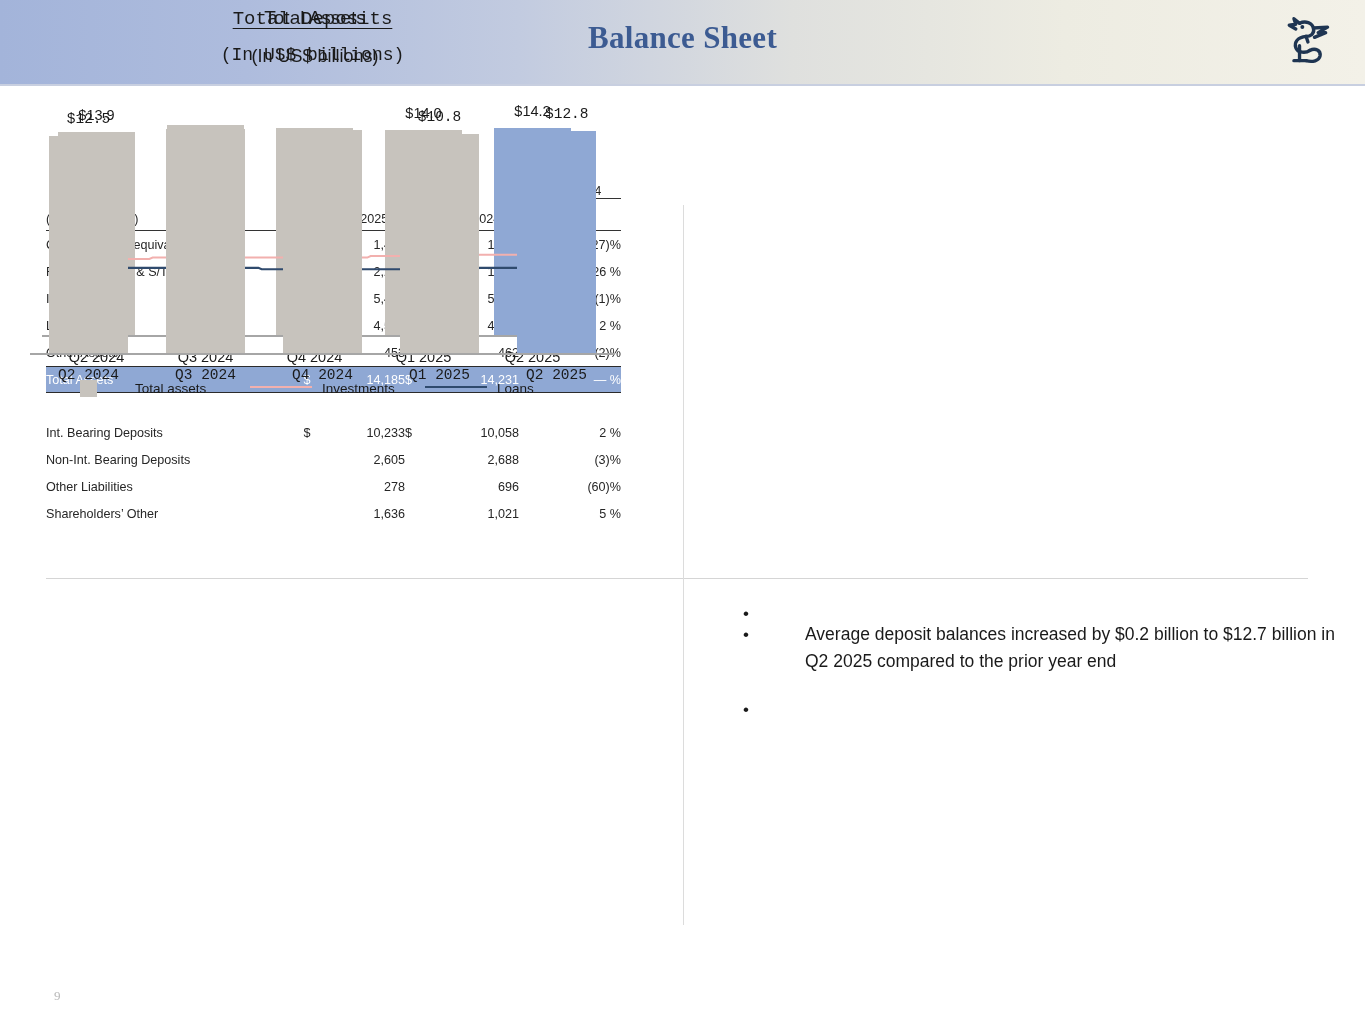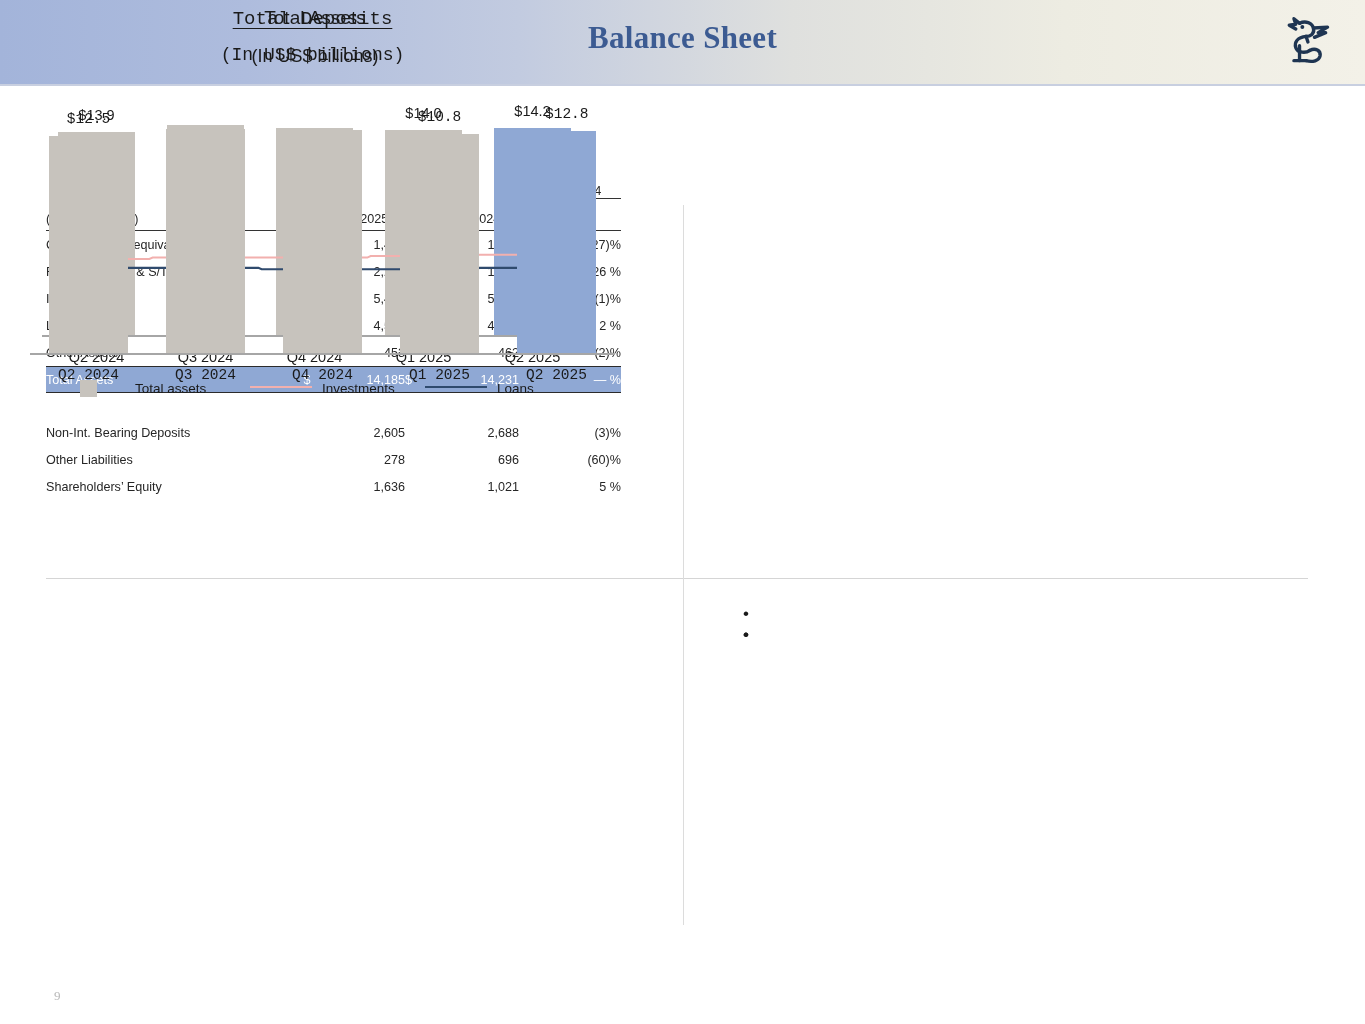--- a/index.html
+++ b/index.html
@@ -197,37 +197,45 @@
           <td class="c-cur1">$</td>
           <td class="c-v1">14,185</td>
           <td class="c-cur2">$</td>
           <td class="c-v2">14,231</td>
           <td class="c-pct">— %</td>
         </tr>
         <tr class="row-spacer">
           <td colspan="6"></td>
         </tr>
         <tr class="row-d">
+          <td class="c-label">Int. Bearing Deposits</td>
+          <td class="c-cur1">$</td>
+          <td class="c-v1">10,233</td>
+          <td class="c-cur2">$</td>
+          <td class="c-v2">10,058</td>
+          <td class="c-pct">2 %</td>
+        </tr>
+        <tr class="row-d">
           <td class="c-label">Non-Int. Bearing Deposits</td>
           <td class="c-cur1"></td>
           <td class="c-v1">2,605</td>
           <td class="c-cur2"></td>
           <td class="c-v2">2,688</td>
           <td class="c-pct">(3)%</td>
         </tr>
         <tr class="row-d">
           <td class="c-label">Other Liabilities</td>
           <td class="c-cur1"></td>
           <td class="c-v1">278</td>
           <td class="c-cur2"></td>
           <td class="c-v2">696</td>
           <td class="c-pct">(60)%</td>
         </tr>
         <tr class="row-d">
-          <td class="c-label">Shareholders’ Equity</td>
+          <td class="c-label">Shareholders’ Other</td>
           <td class="c-cur1"></td>
           <td class="c-v1">1,636</td>
           <td class="c-cur2"></td>
           <td class="c-v2">1,021</td>
           <td class="c-pct">5 %</td>
         </tr>
       </tbody>
   </table>
 </div>
 
@@ -288,17 +296,17 @@
       <div class="toplabel" style="left: 369.72px; width: 79.56px; top: -0.7px;">$10.8</div>
       <div class="xlabel" style="left: 369.72px; width: 79.56px; top: 257px;">Q1 2025</div>
       <div class="bar blue" style="left: 486.72px; width: 79.56px; height: 222.171px;"></div>
       <div class="toplabel" style="left: 497px; width: 79.56px; top: -4.17143px;">$12.8</div>
       <div class="xlabel" style="left: 486.72px; width: 79.56px; top: 257px;">Q2 2025</div>
     </div>
 </div>
 
 <div class="bullets" id="bullets">
     <div class="bl"><span class="dot">•</span></div>
-    <div class="bl"><span class="dot">•</span></div>
+    <div class="bl"><span class="dot">•</span><span>Average deposit balances increased by $0.2 billion to $12.7 billion in Q2 2025 compared to the prior year end</span></div>
     <div class="bl"><span class="dot">•</span></div>
   </div>
 
 <div class="pagenum">9</div>
 
 </body></html>

